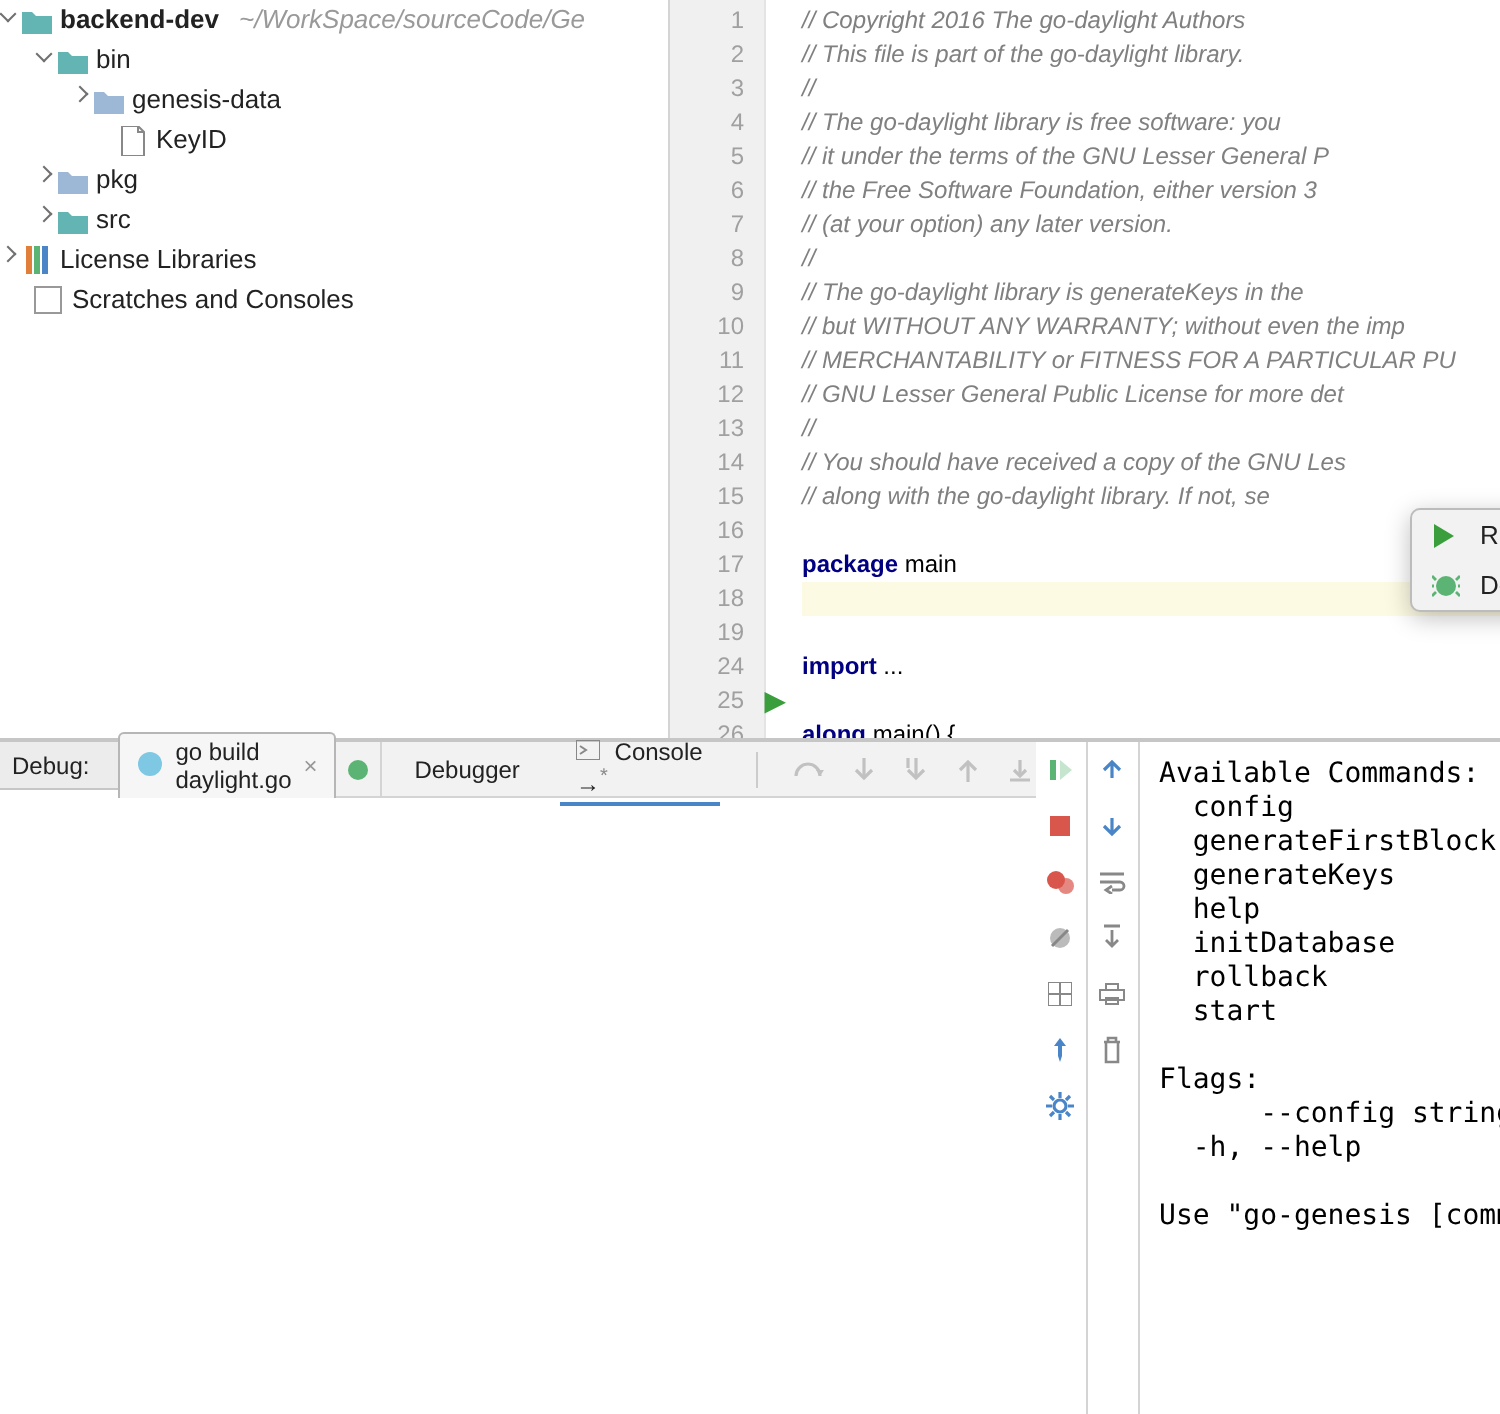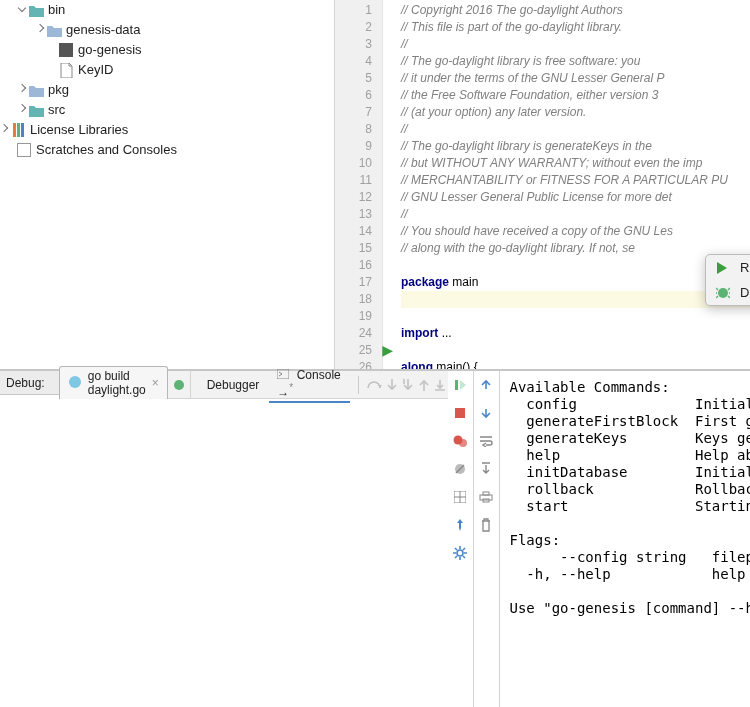--- a/index.html
+++ b/index.html
@@ -32,65 +32,68 @@
   .run-popup .row .spacer { flex:1; }
   .run-popup .ri { width:16px; display:inline-flex; margin-right:8px; }
   .debug-panel { height:337px; display:flex; flex-direction:row; border-top:1px solid #c6c6c6;}
   .debug-tab-bar { height:24px; background:#ececec; border-bottom:1px solid #c6c6c6; display:flex; align-items:center; padding-left:6px; font-size:12px;}
   .debug-tab-bar .title { margin-right:14px;}
   .debug-file-tab { display:flex; align-items:center; border:1px solid #b6b6b6; border-bottom:none; background:#f6f6f6; padding:2px 8px; border-radius:3px 3px 0 0; font-size:12px;}
   .debug-file-tab .close { color:#999; margin-left:6px;}
   .debug-m-bar { height:28px; background:#f2f2f2; border-bottom:1px solid #d4d4d4; display:flex; align-items:center;}
   .debug-m-bar .side-strip { width:26px; height:100%; border-right:1px solid #d4d4d4; display:flex; align-items:center; justify-content:center;}
   .bug-ic svg circle { fill:#5bb473; }
-  .toolbar-btns { display:flex; align-items:center; gap:2px; padding-left:8px;}
+  .toolbar-btns { display:flex; align-items:center; gap:12px; padding-left:8px;}
   .toolbar-btns .tab-like { padding:2px 8px; font-size:12px;}
   .toolbar-btns .active { border-bottom:2px solid #4a86c7; }
   .tool-ic { width:18px; height:18px; display:inline-flex; align-items:center; justify-content:center; color:#888;}
   .tool-ic.disabled { opacity:.45; }
   .debug-body { flex:1; display:flex; min-height:0;}
   .debug-rail { width:26px; border-right:1px solid #d4d4d4; display:flex; flex-direction:column; align-items:center; padding-top:6px; gap:12px;}
   .debug-rail2 { width:26px; border-right:1px solid #d4d4d4; display:flex; flex-direction:column; align-items:center; padding-top:6px; gap:12px;}
   .rail-ic { width:16px; height:16px; display:flex; align-items:center; justify-content:center;}
   .console { flex:1; font-family: Menlo, Consolas, monospace; font-size:14px; line-height:17px; padding:8px 0 0 10px; white-space:pre; color:#000; overflow:hidden;}
   .exp { display:inline-block; width:6px; height:6px; border-left:1.5px solid #707070; border-bottom:1.5px solid #707070; transform:rotate(-45deg); margin:0 2px 2px 0;}
   .exp.right { transform:rotate(-135deg);}
 </style>
 </head>
 <body>
 
 <div class="main-split">
 
   <div class="project-tree">
+    <div class="tree-row" style="padding-left:0px;">
+      <span class="arrow"><span class="exp"></span></span>
+      <span class="icon folder-teal">
+        <svg width="15" height="13" viewBox="0 0 15 13">
+            <path d="M0 2 h5 l2 2 h8 v9 h-15 z"></path>
+          </svg>
+      </span>
+      <span class="label bold">backend-dev</span>
+      <span class="label tree-path-bar" style="margin-left:6px;">~/WorkSpace/sourceCode/Ge</span>
+    </div>
 
     <div class="tree-row" style="padding-left:18px;">
       <span class="arrow"><span class="exp"></span></span>
       <span class="icon folder-teal">
           <svg width="15" height="13" viewBox="0 0 15 13">
             <path d="M0 2 h5 l2 2 h8 v9 h-15 z"></path>
           </svg>
         </span>
       <span class="label">bin</span>
     </div>
 
     <div class="tree-row" style="padding-left:36px;">
       <span class="arrow"><span class="exp right"></span></span>
       <span class="icon folder-blue">
           <svg width="15" height="13" viewBox="0 0 15 13">
             <path d="M0 2 h5 l2 2 h8 v9 h-15 z"></path>
           </svg>
         </span>
       <span class="label">genesis-data</span>
-    </div>
-    <div class="tree-row" style="padding-left:48px;">
-      <span class="arrow"></span>
-      <span class="icon">
-          <span class="file-dark"></span>
-        </span>
-      <span class="label">go-genesis</span>
     </div>
     <div class="tree-row" style="padding-left:48px;">
       <span class="arrow"></span>
       <span class="icon">
         <svg width="13" height="15" viewBox="0 0 13 15">
             <path d="M1 0 h8 l3 3 v12 h-11 z" fill="#fff" stroke="#888"></path>
             <path d="M9 0 v3 h3" fill="none" stroke="#888"></path>
           </svg>
       </span>
       <span class="label">KeyID</span>

